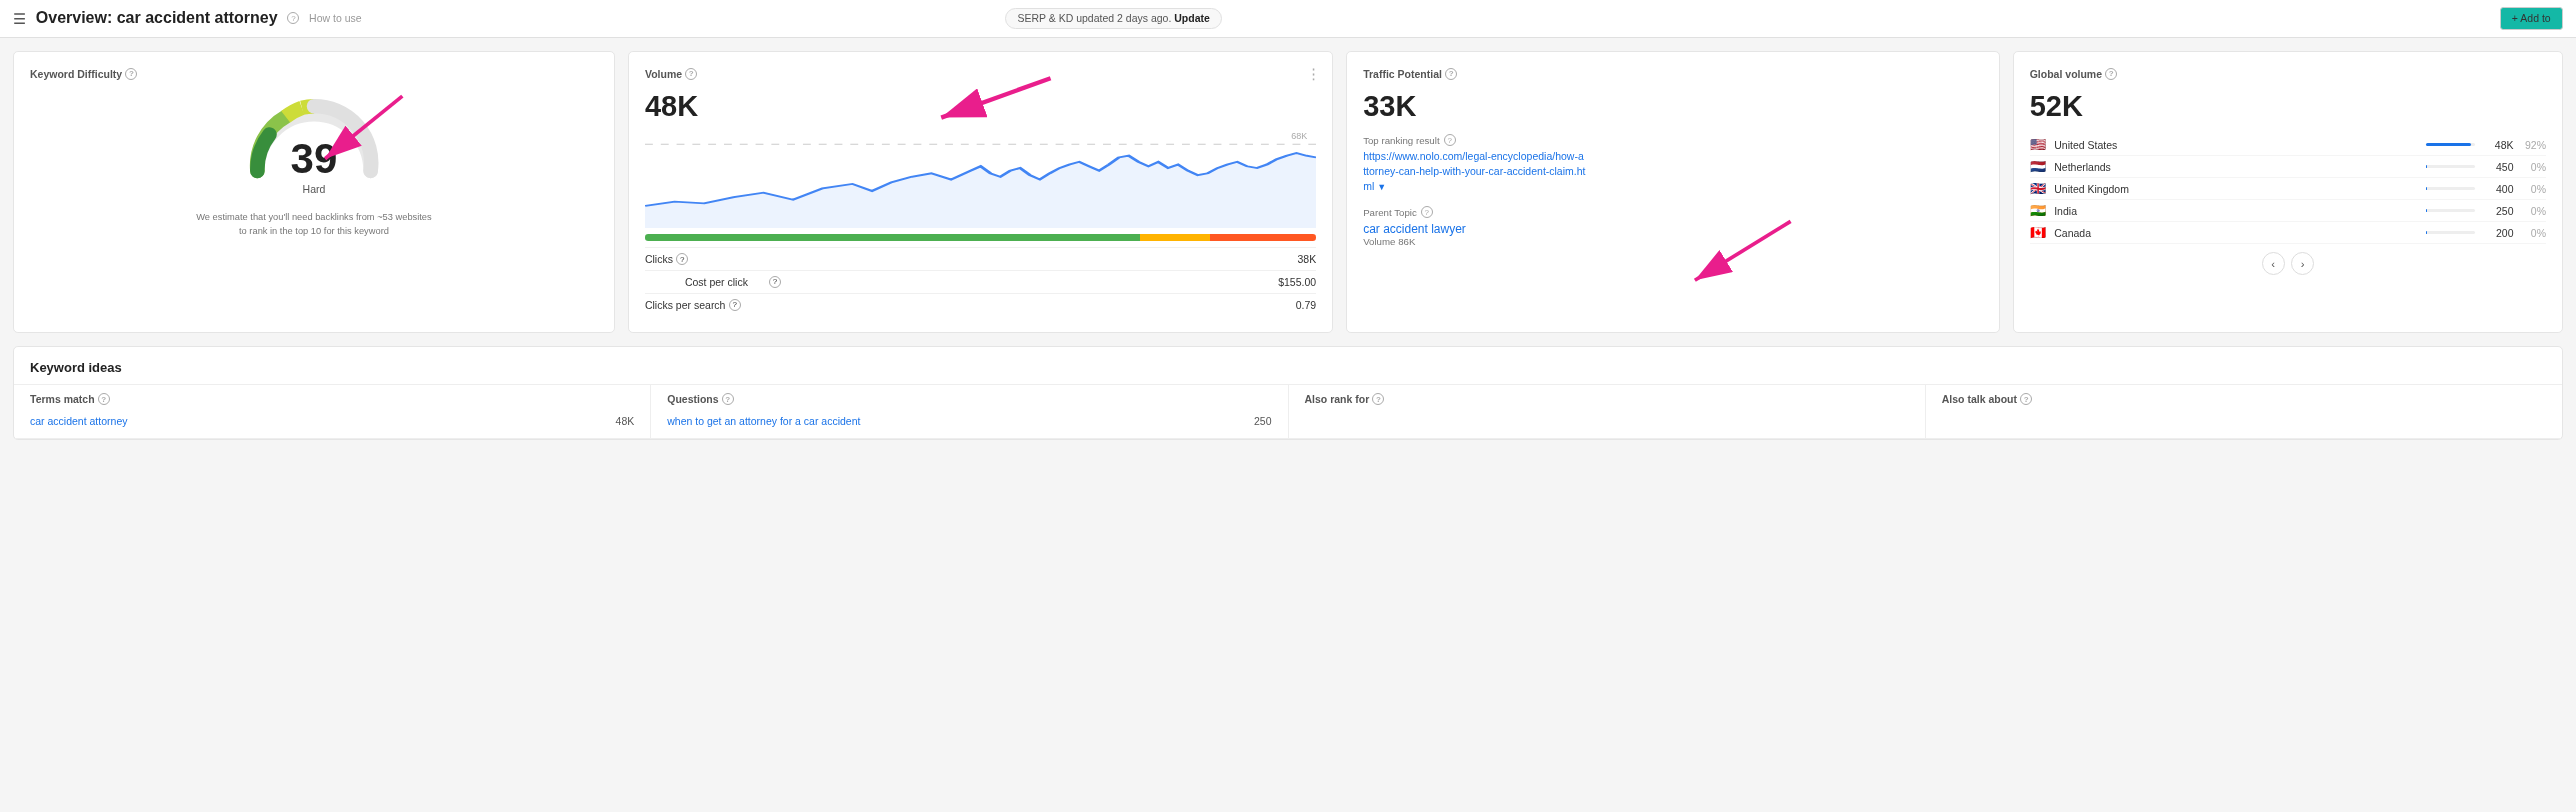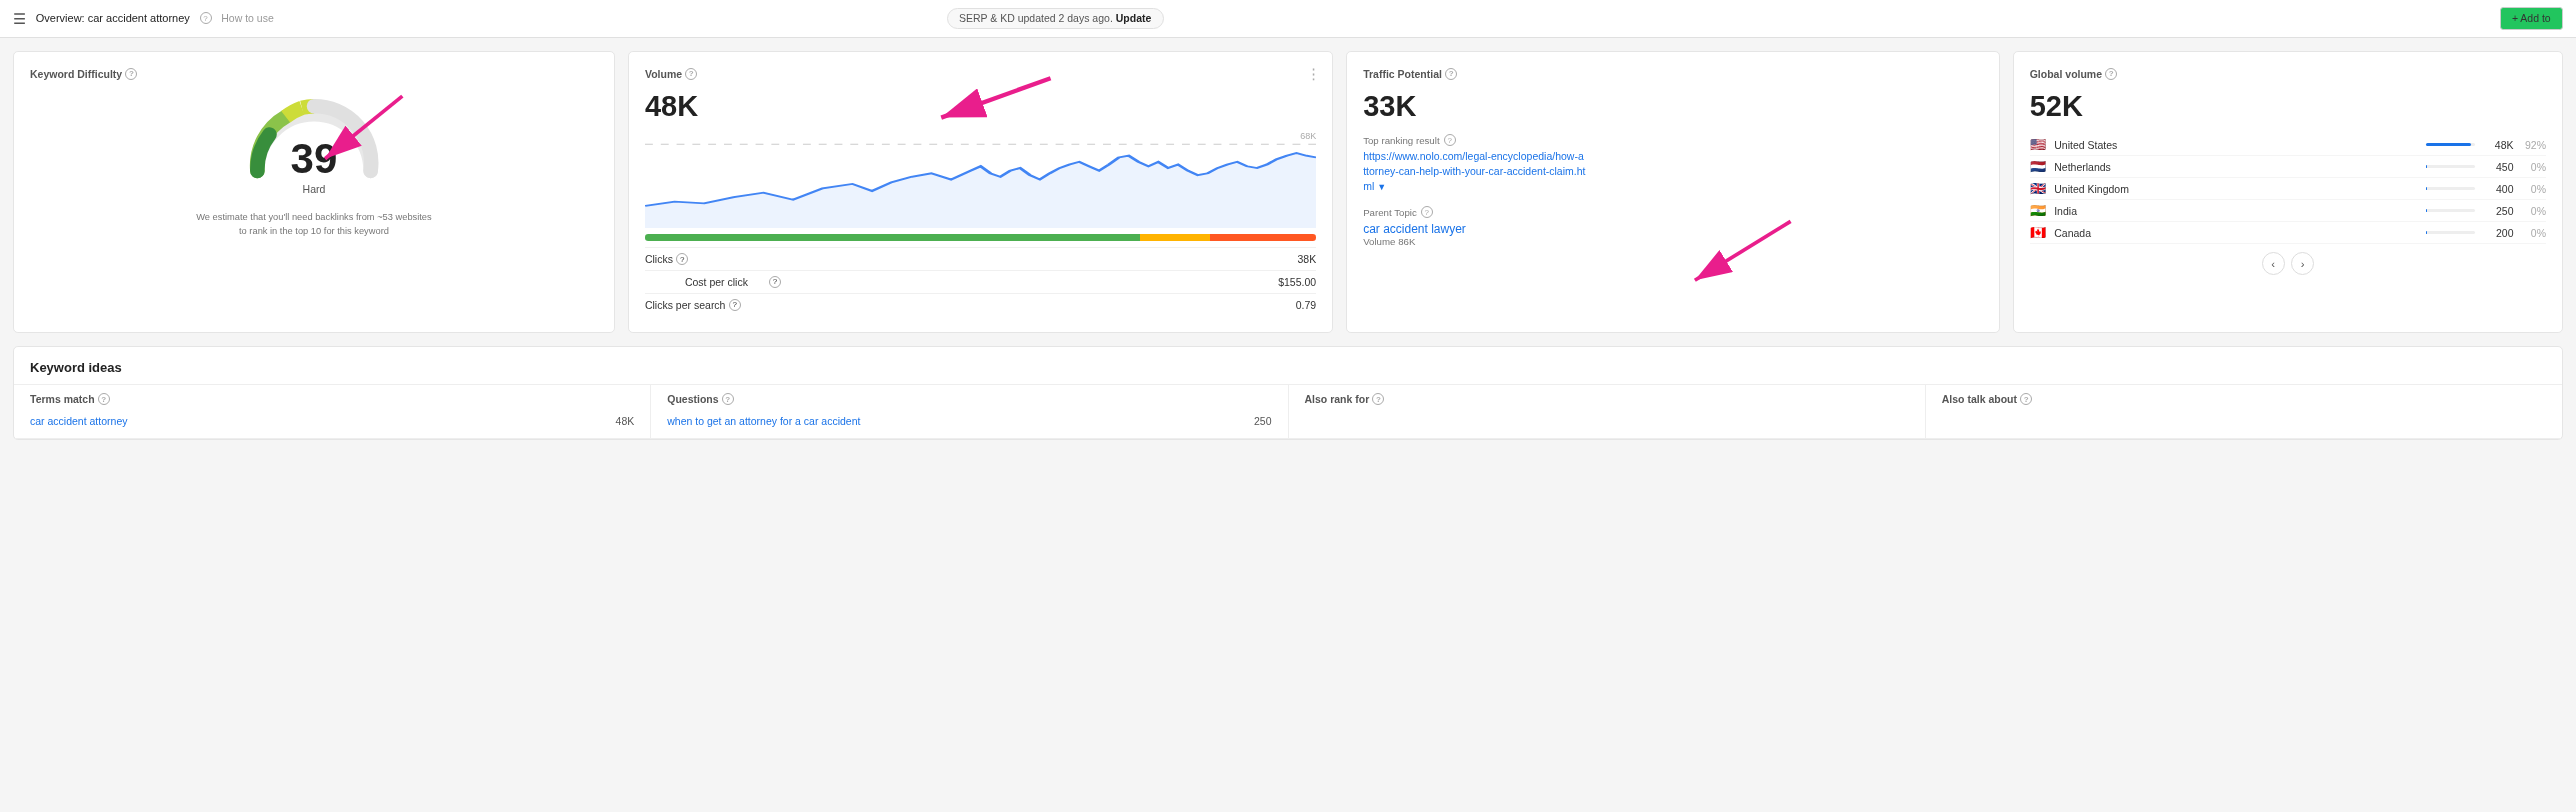--- a/index.html
+++ b/index.html
@@ -1,43 +1,43 @@
 <!DOCTYPE html>
 <html style="font-size:13px"><head>
   <meta charset="utf-8">
   <style>
     * { box-sizing: border-box; margin: 0; padding: 0; }
     body { font-family: -apple-system, BlinkMacSystemFont, 'Segoe UI', Arial, sans-serif; background: #f5f5f5; color: #333; font-size: 11.3px; }
 
     
     .header { display: flex; align-items: center; background: #fff; padding: 6.5px 13px; border-bottom: 0.8px solid #e0e0e0; gap: 9.7px; }
-    .header-title { font-size: 11px; font-weight: 400; color: #222; }
+    .header-title { font-size: 16px; font-weight: 700; color: #222; }
     .header-help { color: #999; font-size: 10.5px; display: flex; align-items: center; gap: 3.2px; }
     .header-center { margin-left: auto; margin-right: auto; background: #f8f8f8; border: 0.8px solid #e0e0e0; border-radius: 16px; padding: 3.2px 11.3px; font-size: 10.5px; color: #555; }
     .header-center strong { color: #222; cursor: pointer; }
-    .header-add { margin-left: auto; background: #22c55e; border: 0.8px solid #ccc; border-radius: 3.2px; padding: 4.9px 11.3px; font-size: 10.5px; cursor: pointer; color: #333; }
+    .header-add { margin-left: auto; background: #14b8a6; border: 0.8px solid #ccc; border-radius: 3.2px; padding: 4.9px 11.3px; font-size: 10.5px; cursor: pointer; color: #333; }
     .hamburger { font-size: 14.6px; cursor: pointer; color: #555; }
 
     
     .cards-row { display: flex; gap: 0; padding: 13px; gap: 13px; }
     .card { background: #fff; border-radius: 4.9px; border: 0.8px solid #e5e5e5; padding: 16px; flex: 1; position: relative; }
 
     
     .kd-card { flex: 1.1; }
     .card-title { font-size: 10.5px; font-weight: 600; color: #555; margin-bottom: 10px; display: flex; align-items: center; gap: 3.2px; }
     .help-icon { width: 12px; height: 12px; border-radius: 50%; border: 0.8px solid #aaa; display: inline-flex; align-items: center; justify-content: center; font-size: 8px; color: #aaa; cursor: pointer; }
     .gauge-container { display: flex; justify-content: center; align-items: center; margin: 8px 0 4.9px; position: relative; height: 113px; }
     .gauge-number { font-size: 42px; font-weight: 700; color: #222; text-align: center; position: absolute; top: 45px; left: 50%; transform: translateX(-50%); }
     .gauge-label { text-align: center; font-size: 10.5px; color: #555; margin-top: 1.6px; position: absolute; bottom: 8px; left: 50%; transform: translateX(-50%); }
     .kd-note { font-size: 9.3px; color: #777; text-align: center; margin-top: 8px; line-height: 1.5; }
 
     
     .volume-val { font-size: 29px; font-weight: 700; color: #222; margin-bottom: 6.5px; }
     .volume-chart { height: 97px; position: relative; margin: 8px 0 6.5px; }
-    .chart-max-label { position: absolute; top: 0; right: 0; font-size: 9px; color: #aaa; }
+    .chart-max-label { position: absolute; top: 0; right: 9px; font-size: 9px; color: #aaa; }
     .chart-svg { width: 100%; height: 100%; }
     .clicks-bar { display: flex; height: 6.5px; border-radius: 3.2px; overflow: hidden; margin: 6.5px 0; }
     .bar-green { background: #4caf50; flex: 7; }
     .bar-yellow { background: #ffb300; flex: 1; }
     .bar-orange { background: #ff5722; flex: 1.5; }
     .stat-row { display: flex; justify-content: space-between; align-items: center; padding: 4.9px 0; border-top: 0.8px solid #f0f0f0; font-size: 10.5px; color: #333; }
     .stat-row span:last-child { color: #333; font-weight: 500; }
     .more-icon { position: absolute; top: 13px; right: 11.3px; color: #aaa; cursor: pointer; font-size: 14.6px; }
 
     

